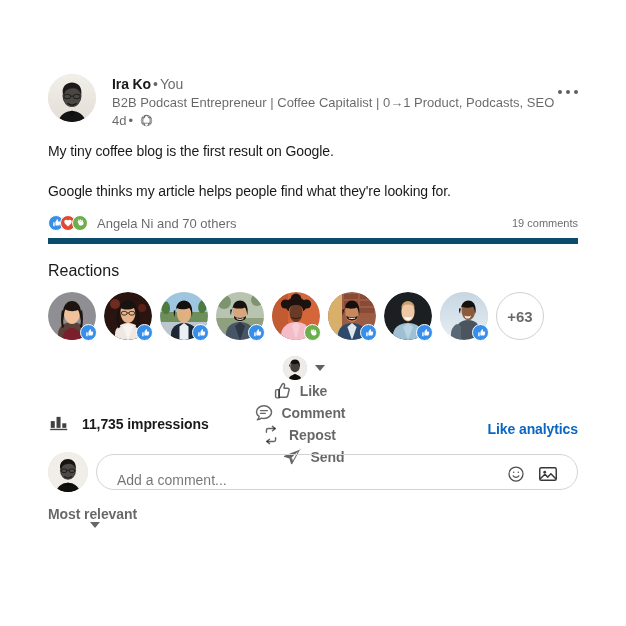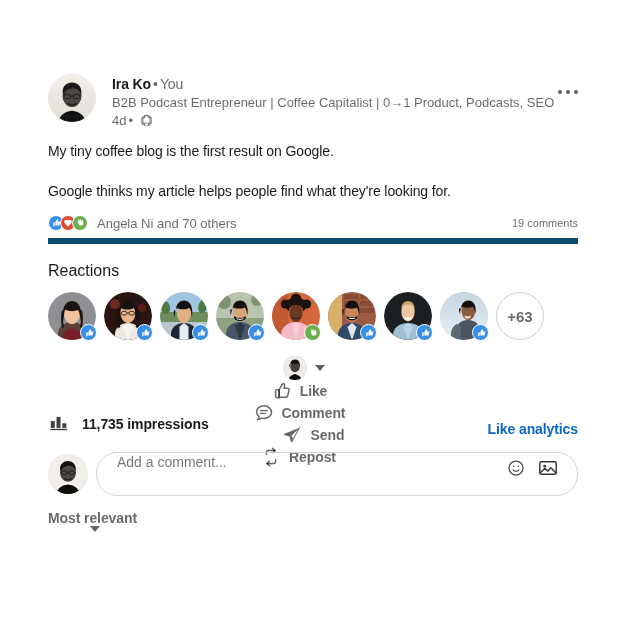--- a/index.html
+++ b/index.html
@@ -294,25 +294,25 @@
   .comment-row .cavatar {
     width: 40px; height: 40px;
     border-radius: 50%;
     overflow: hidden;
     flex: 0 0 40px;
     background: #e9e5df;
   }
   .comment-box {
     margin-left: 8px;
     flex: 1 1 auto;
-    height: 44px;
+    height: 36px;
     border: 1px solid #d4d4d4;
     border-radius: 21px;
     display: flex;
-    align-items: flex-start;
+    align-items: flex-end;
     padding: 0 14px 0 18px;
     box-sizing: border-box;
     cursor: text;
   }
   .comment-input {
     flex: 1 1 auto;
     border: 0;
     outline: 0;
     font-family: "Liberation Sans", sans-serif;
     font-size: 14px;
@@ -714,39 +714,39 @@
     <div class="act act-comment">
       <span>
         <svg width="22" height="22" viewBox="0 0 24 24" fill="none" stroke="rgba(0,0,0,0.6)" stroke-width="1.6">
           <path d="M12 4.2c-4.6 0-8.2 2.9-8.2 6.6 0 2 1.1 3.8 2.9 5-.2 1.4-.9 2.6-1.9 3.5 1.8-.2 3.4-.8 4.6-1.7 .8.2 1.7.3 2.6.3 4.6 0 8.2-2.9 8.2-6.6S16.6 4.2 12 4.2z" stroke-linejoin="round"></path>
           <path d="M8.2 9.4h7.6M8.2 12.4h5.2" stroke-linecap="round"></path>
         </svg>
       </span>
       <span class="lbl">Comment</span>
     </div>
 
-    <div class="act act-send">
-      <span>
-        <svg width="22" height="22" viewBox="0 0 24 24" fill="rgba(0,0,0,0.6)">
-          <path d="M21.2 3.2L2.6 10.6c-.7.3-.6 1.3.1 1.5l5.4 1.6 1.7 5.6c.2.7 1.2.8 1.5.1l8.3-15.3c.3-.6-.3-1.2-.9-.9zM9.3 13.9l8.2-8.1-5.6 10.3-1-2.9z"></path>
-        </svg>
-      </span>
-      <span class="lbl">Send</span>
-    </div>
-
     <div class="act act-repost">
       <span>
         <svg width="22" height="22" viewBox="0 0 24 24" fill="none" stroke="rgba(0,0,0,0.6)" stroke-width="1.6">
           <path d="M7 9V6.8A1.8 1.8 0 018.8 5h7.4" stroke-linecap="round" stroke-linejoin="round"></path>
           <path d="M13.6 2.6L16.6 5l-3 2.4" stroke-linecap="round" stroke-linejoin="round"></path>
           <path d="M17 15v2.2a1.8 1.8 0 01-1.8 1.8H7.8" stroke-linecap="round" stroke-linejoin="round"></path>
           <path d="M10.4 21.4L7.4 19l3-2.4" stroke-linecap="round" stroke-linejoin="round"></path>
         </svg>
       </span>
       <span class="lbl">Repost</span>
+    </div>
+
+    <div class="act act-send">
+      <span>
+        <svg width="22" height="22" viewBox="0 0 24 24" fill="rgba(0,0,0,0.6)">
+          <path d="M21.2 3.2L2.6 10.6c-.7.3-.6 1.3.1 1.5l5.4 1.6 1.7 5.6c.2.7 1.2.8 1.5.1l8.3-15.3c.3-.6-.3-1.2-.9-.9zM9.3 13.9l8.2-8.1-5.6 10.3-1-2.9z"></path>
+        </svg>
+      </span>
+      <span class="lbl">Send</span>
     </div>
   </div>
 
   <div class="analytics-row">
     <div class="impressions">
       <span>
         <svg width="22" height="22" viewBox="0 0 24 24" fill="rgba(0,0,0,0.75)">
           <rect x="3" y="11" width="4.4" height="7.4"></rect>
           <rect x="9.3" y="6.4" width="4.4" height="12"></rect>
           <rect x="15.6" y="13.4" width="4.4" height="5"></rect>

